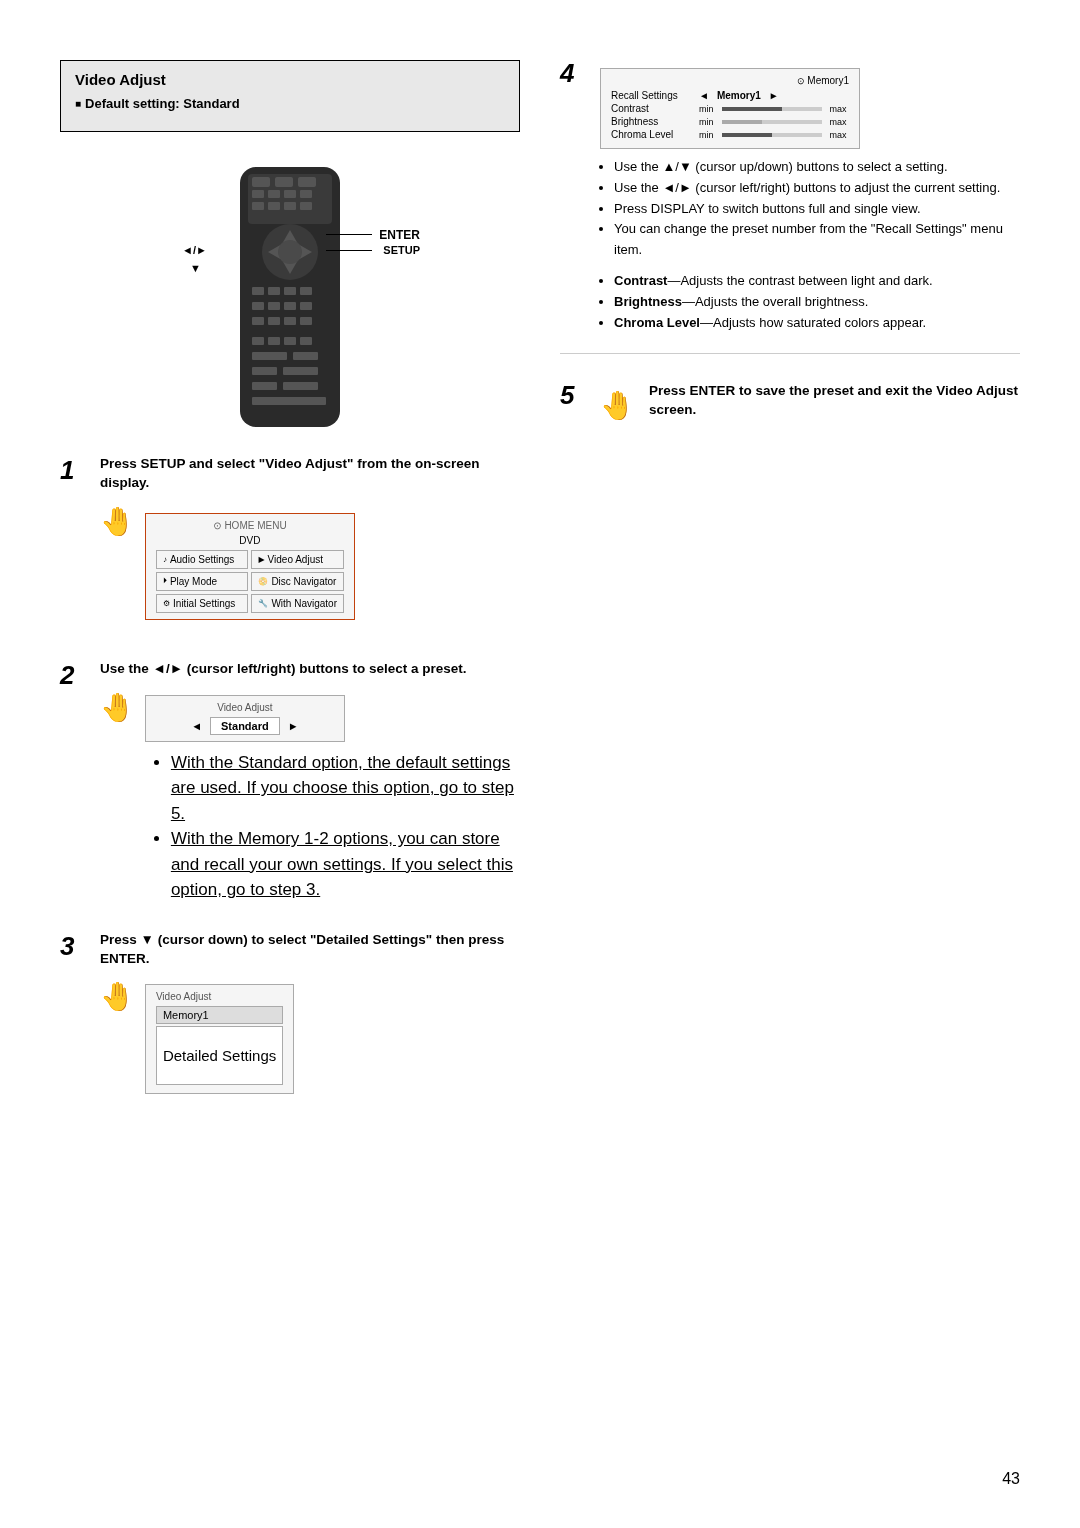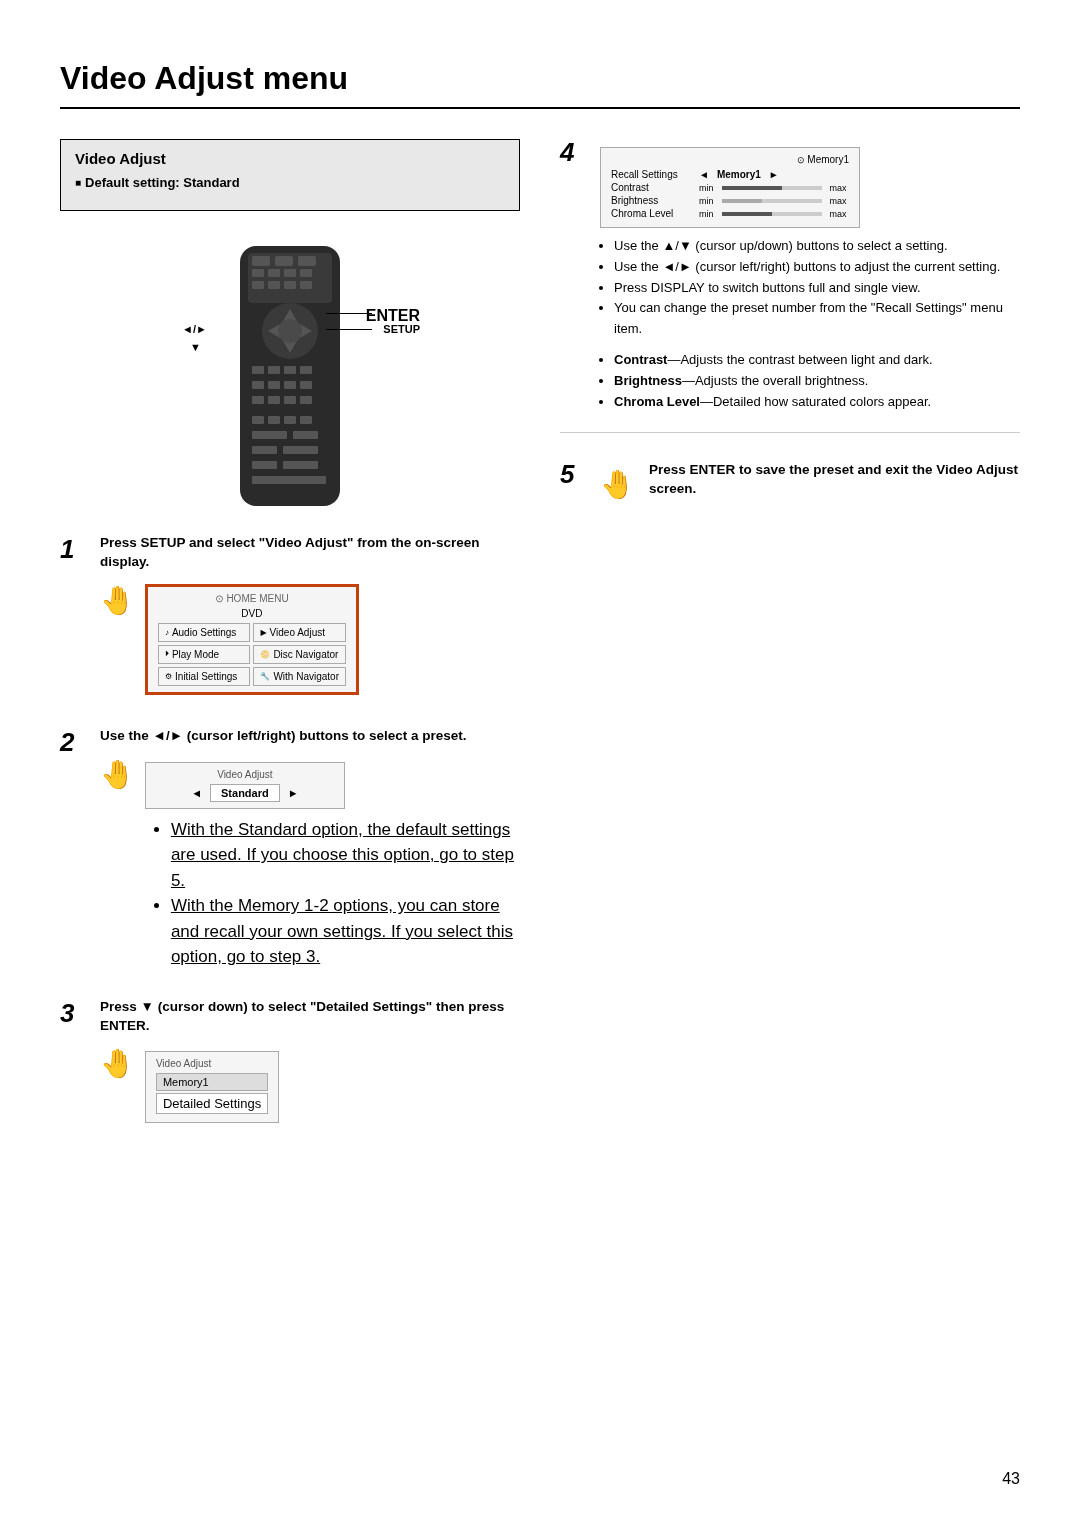--- a/index.html
+++ b/index.html
@@ -96,24 +96,24 @@
       flex: 1;
     }
     .step-header {
       font-size: 13.5px;
       font-weight: bold;
       line-height: 1.4;
       margin-bottom: 8px;
     }
     
     .screen-mockup {
-      border: 3px solid #c2410c;
+      border: 1px solid #c2410c;
       background: #f5f5f5;
       padding: 6px 10px;
-      margin: 4px 0;
+      margin: 12px 0;
       font-size: 11px;
       max-width: 220px;
     }
     .screen-mockup .screen-title {
       text-align: center;
       font-size: 10px;
       color: #666;
       margin-bottom: 4px;
     }
     .screen-mockup .screen-subtitle {
@@ -227,21 +227,20 @@
       font-weight: bold;
       font-style: italic;
       min-width: 24px;
       line-height: 1;
     }
   </style>
 </head>
 <body>
 
 <div class="page">
-  <h1 class="page-title">Video Adjust menu</h1>
 
   <div class="main-layout">
 
     <div class="left-col">
 
       <div class="video-adjust-box">
         <h2>Video Adjust</h2>
         <div class="default-setting">Default setting: Standard</div>
       </div>
 
@@ -292,21 +291,21 @@
             <rect x="90" y="175" width="12" height="8" rx="1" fill="#555"></rect>
             <rect x="42" y="190" width="35" height="8" rx="1" fill="#555"></rect>
             <rect x="83" y="190" width="25" height="8" rx="1" fill="#555"></rect>
             <rect x="42" y="205" width="25" height="8" rx="1" fill="#555"></rect>
             <rect x="73" y="205" width="35" height="8" rx="1" fill="#555"></rect>
             <rect x="42" y="220" width="25" height="8" rx="1" fill="#555"></rect>
             <rect x="73" y="220" width="35" height="8" rx="1" fill="#555"></rect>
             <rect x="42" y="235" width="74" height="8" rx="1" fill="#555"></rect>
           </svg>
           
-          <div style="position:absolute; top:66px; right:-50px; font-size:16px; font-weight:bold; white-space:nowrap;">ENTER</div>
+          <div style="position:absolute; top:66px; right:-50px; font-size:12px; font-weight:bold; white-space:nowrap;">ENTER</div>
           <div style="position:absolute; top:82px; right:-50px; font-size:11px; font-weight:bold; white-space:nowrap;text-align:center;">SETUP</div>
           
           <div style="position:absolute; top:72px; right:-2px; width:46px; height:1px; background:#000;"></div>
           <div style="position:absolute; top:88px; right:-2px; width:46px; height:1px; background:#000;"></div>
           
           <div style="position:absolute; top:82px; left:-28px; font-size:11px; font-weight:bold;">◄/►</div>
           <div style="position:absolute; top:100px; left:-20px; font-size:11px; font-weight:bold;">▼</div>
         </div>
       </div>
 
@@ -378,21 +377,21 @@
 
       <div class="step">
         <div class="step-number" style="font-style:italic;">3</div>
         <div class="step-content">
           <div class="step-header">Press ▼ (cursor down) to select "Detailed Settings" then press ENTER.</div>
           <div style="display:flex; gap:10px; align-items:flex-start;">
             <div style="font-size:28px; margin-top:4px;">🤚</div>
             <div class="detailed-screen">
               <div class="d-title">Video Adjust</div>
               <div class="d-item" style="font-size:11px; padding:2px 6px; border:1px solid #aaa; background:#ddd; margin-bottom:2px;">Memory1</div>
-              <div class="d-item" style="font-size:13px; padding:2px 6px; border:1px solid #aaa; background:#fff;">Detailed Settings</div>
+              <div class="d-item" style="font-size:15px; padding:20px 6px; border:1px solid #aaa; background:#fff;">Detailed Settings</div>
             </div>
           </div>
         </div>
       </div>
     </div>
 
     <div class="right-col">
 
       <div class="step-right">
         <div class="step-number-right" style="font-style:italic;">4</div>
@@ -446,21 +445,21 @@
           </ul>
 
           <ul style="margin-left:14px; font-size:13px; line-height:1.6; list-style:disc;">
             <li>
               <span style="font-weight:bold;">Contrast</span><span>—Adjusts the contrast between light and dark.</span>
             </li>
             <li>
               <span style="font-weight:bold;">Brightness</span><span>—Adjusts the overall brightness.</span>
             </li>
             <li>
-              <span style="font-weight:bold;">Chroma Level</span><span>—Detailed how saturated colors appear.</span>
+              <span style="font-weight:bold;">Chroma Level</span><span>—Adjusts how saturated colors appear.</span>
             </li>
           </ul>
         </div>
       </div>
 
       <div class="step-right" style="border-bottom:none;">
         <div class="step-number-right" style="font-style:italic;">5</div>
         <div class="step-content">
           <div style="display:flex; gap:14px; align-items:center;">
             <div style="font-size:28px;">🤚</div>

